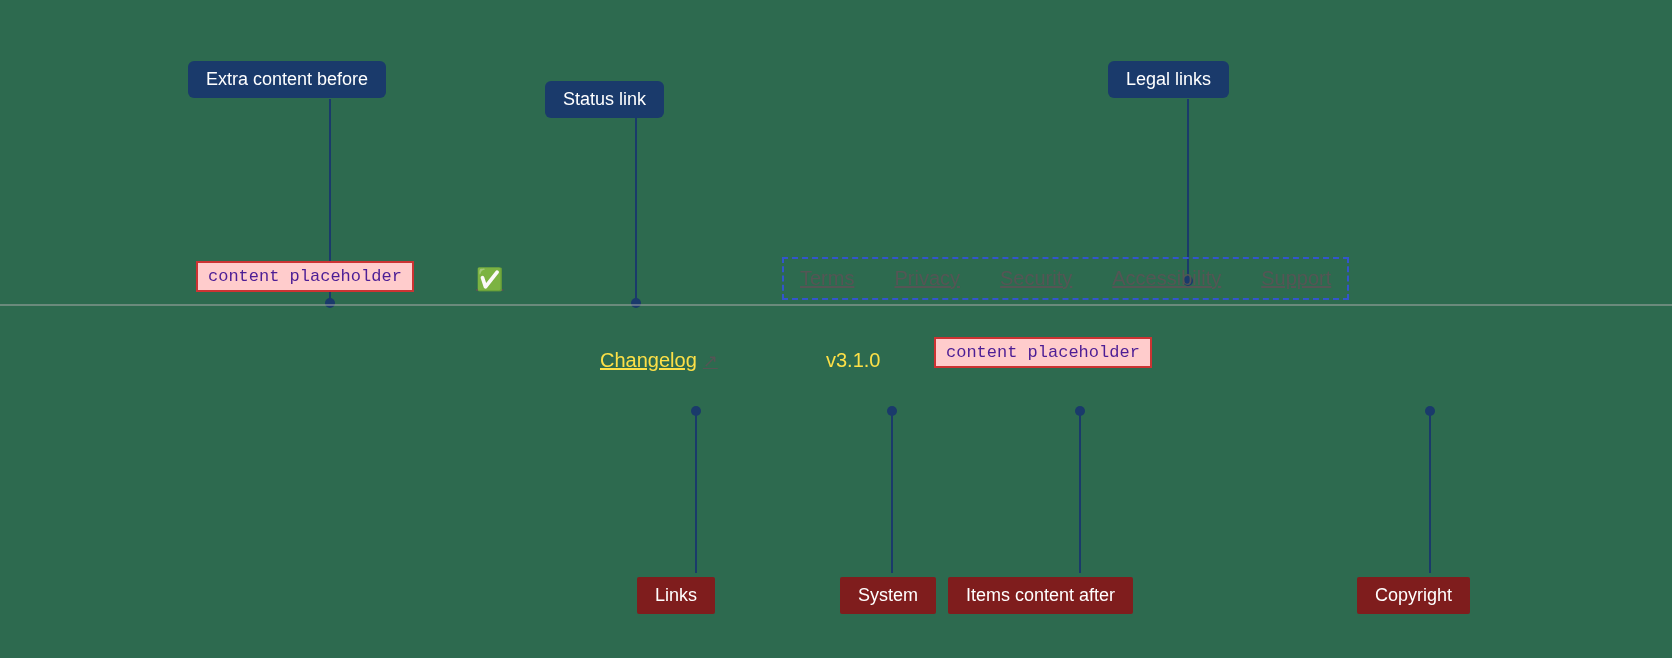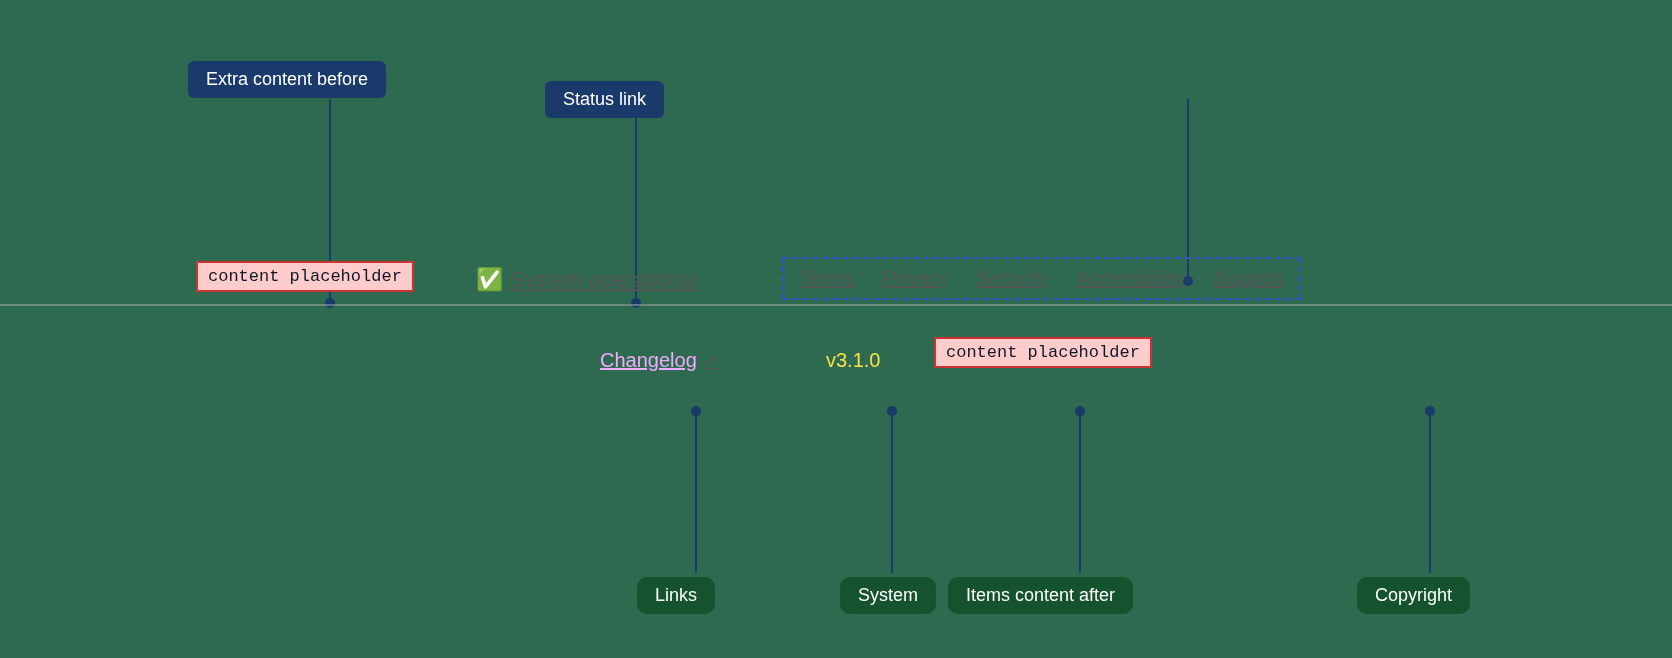--- a/index.html
+++ b/index.html
@@ -29,44 +29,44 @@
       font-size: 18px;
       font-weight: 500;
       padding: 8px 18px;
       border-radius: 6px;
       white-space: nowrap;
     }
 
     
     .label-box-bottom {
       position: absolute;
-      background: #14532d;
+      background: #7f1d1d;
       color: white;
       font-family: Arial, sans-serif;
       font-size: 18px;
       font-weight: 500;
       padding: 8px 18px;
-      border-radius: 10px;
+      border-radius: 2px;
       white-space: nowrap;
     }
 
     
     svg.connectors {
       position: absolute;
       top: 0; left: 0;
       width: 1672px;
       height: 658px;
       pointer-events: none;
     }
 
     
     .placeholder-box {
       background: #ffcccc;
       border: 2px solid #cc3333;
-      color: #0f172a;
+      color: #4c1d95;
       font-family: 'Courier New', monospace;
       font-size: 17px;
       padding: 4px 10px;
       white-space: nowrap;
     }
 
     
     .status-link {
       color: #555;
       font-family: Arial, sans-serif;
@@ -79,21 +79,21 @@
     .status-icon {
       color: #2a9d40;
       font-size: 22px;
     }
 
     
     .legal-links-box {
       border: 2px dashed #3355cc;
       padding: 8px 16px;
       display: flex;
-      gap: 28px;
+      gap: 40px;
       align-items: center;
     }
     .legal-link {
       color: #555;
       font-family: Arial, sans-serif;
       font-size: 20px;
       text-decoration: underline;
       white-space: nowrap;
     }
 
@@ -206,53 +206,53 @@
     <circle cx="1430" cy="398" r="5" fill="#1a3a6b"></circle>
     <line x1="1430" y1="398" x2="1430" y2="560" stroke="#1a3a6b" stroke-width="2"></line>
 
     <line x1="0" y1="292" x2="1672" y2="292" stroke="#aaaaaa" stroke-width="1"></line>
   </svg>
 
   <div class="label-box extra-content-before-label">Extra content before</div>
 
   <div class="label-box status-link-label">Status link</div>
 
+  <div class="label-box legal-links-label">Legal links</div>
 
   <div class="label-box-bottom links-label">Links</div>
 
   <div class="label-box-bottom items-label">System</div>
 
   <div class="label-box-bottom extra-content-after-label">Items content after</div>
 
   <div class="label-box-bottom copyright-label">Copyright</div>
 
   <div class="content-placeholder-1">
     <span class="placeholder-box">content placeholder</span>
   </div>
 
   <div class="status-section">
     <div class="status-link">
       <span class="status-icon">✅</span>
-      <span style="color:#555; font-family:Arial,sans-serif; font-size:22px; text-decoration:underline;">System operational</span>
     </div>
   </div>
 
   <div class="legal-section">
     <div class="legal-links-box">
       <a class="legal-link" href="#">Terms</a>
       <a class="legal-link" href="#">Privacy</a>
       <a class="legal-link" href="#">Security</a>
       <a class="legal-link" href="#">Accessibility</a>
       <a class="legal-link" href="#">Support</a>
     </div>
   </div>
 
   <div class="changelog-section">
     <a class="changelog-link" href="#">
-      <span style="color:#f0abfc; font-family:Arial,sans-serif; font-size:20px; text-decoration:underline;">Changelog</span>
+      <span style="color:#fde047; font-family:Arial,sans-serif; font-size:20px; text-decoration:underline;">Changelog</span>
       <span class="ext-icon" style="color:#555;">↗</span>
     </a>
   </div>
 
   <div class="version-section">
     <span class="version-text">v3.1.0</span>
   </div>
 
   <div class="content-placeholder-2">
     <span class="placeholder-box">content placeholder</span>

